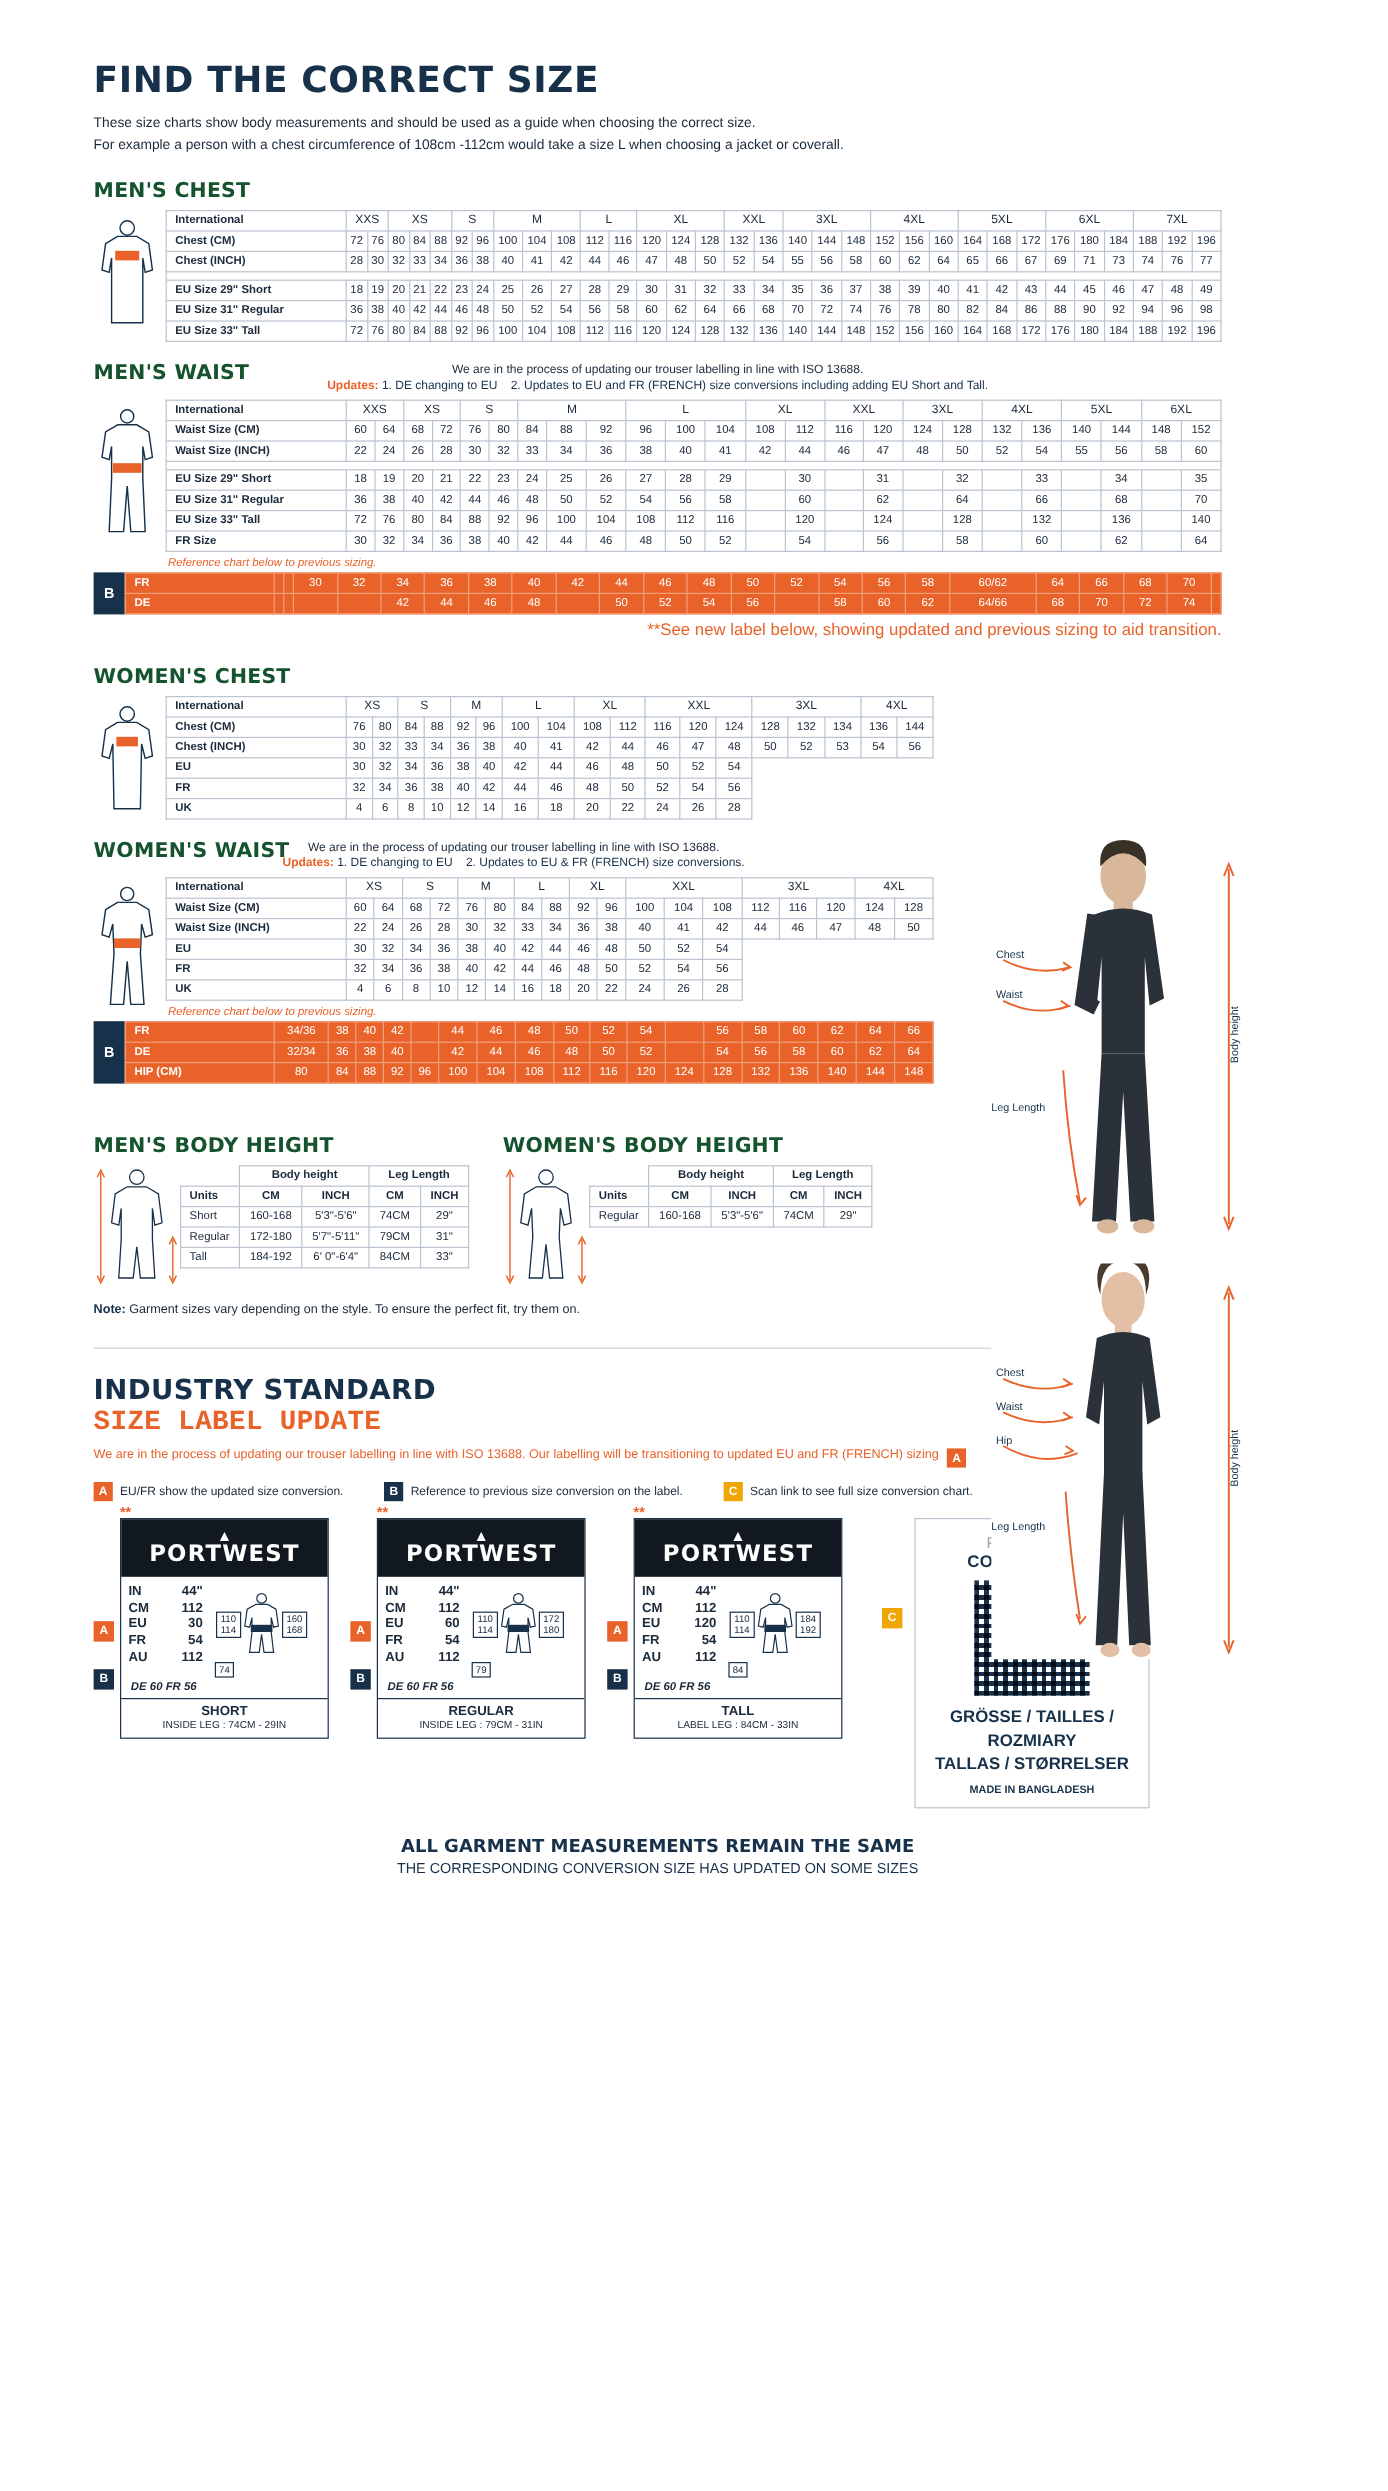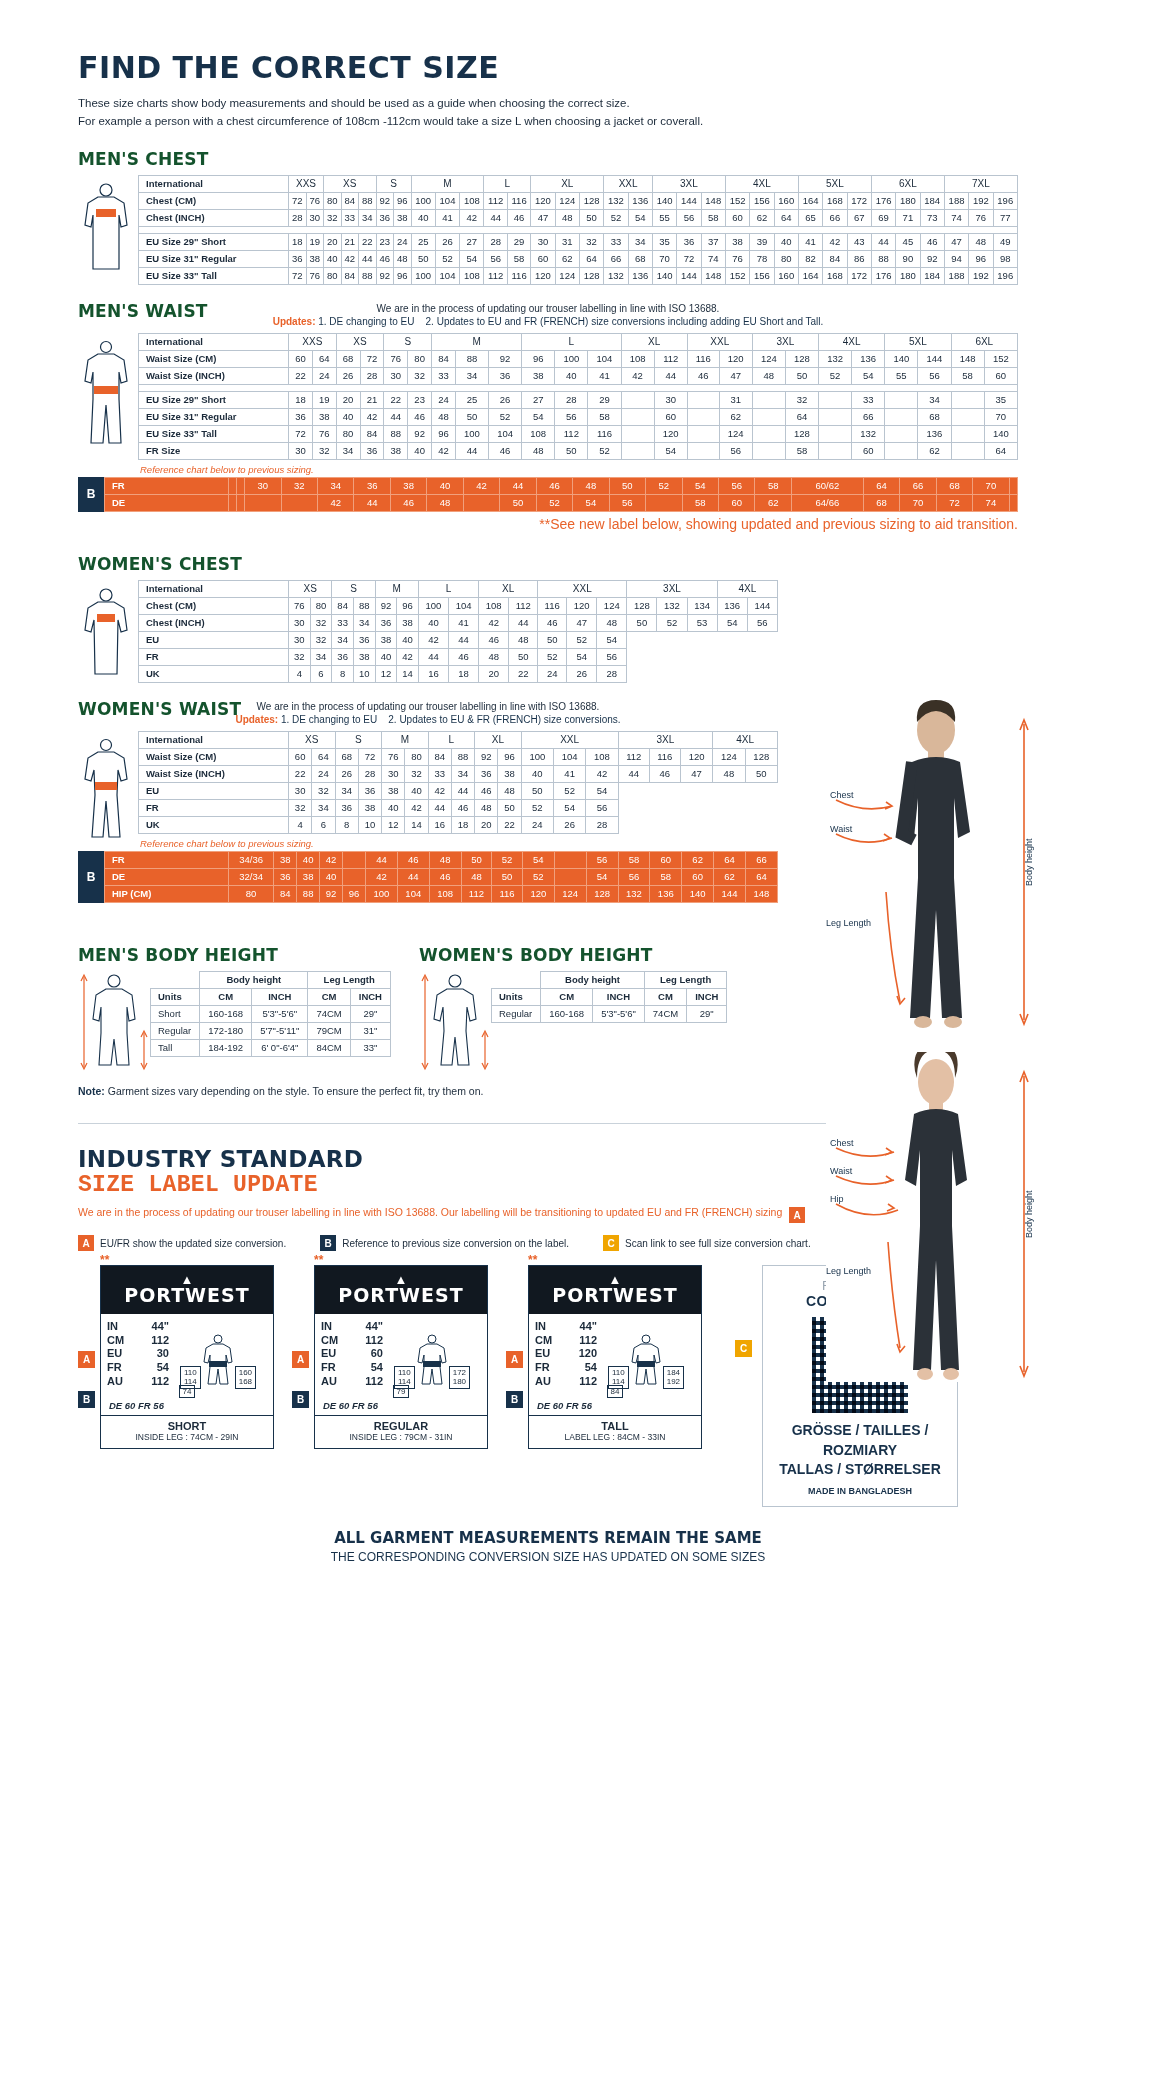--- a/index.html
+++ b/index.html
@@ -93,21 +93,21 @@
   .labels { display:flex; gap: 18px; align-items: flex-start; }
   .label-card { width: 196px; position: relative; padding-left: 22px; }
   .lab-star { color:#e8622a; font-weight:800; font-size: 12px; position:absolute; left:22px; top:-12px;}
   .label-box { border:1px solid #17314a; background:#fff; }
   .label-head { background:#111820; color:#fff; text-align:center; padding:10px 0 8px 0; }
   .brandtext { font-family:"DejaVu Sans", sans-serif; font-weight:800; font-size:19px; letter-spacing:1px; }
   .label-body { display:flex; padding:6px 6px 2px 6px; font-size:9px; }
   .lb-left { width: 62px; }
   .lb-left div { display:flex; justify-content:space-between; line-height:1.25; }
   .lb-left .big { font-weight:800; font-size:11px; }
-  .lb-mid { flex:1; display:flex; align-items:flex-end; justify-content:center; gap:0; }
+  .lb-mid { flex:1; display:flex; align-items:center; justify-content:center; gap:0; }
   .minibox { border:1px solid #17314a; font-size:8px; padding:1px 3px; line-height:1.15; text-align:center; }
   .lb-de { font-style:italic; font-weight:700; font-size:9.5px; padding: 2px 0 4px 8px; }
   .label-foot { border-top:1px solid #17314a; text-align:center; padding:4px 2px 6px 2px; }
   .label-foot .fit { font-weight:800; font-size:11px; }
   .label-foot .leg { font-size:8.5px; }
   .side-badge { position:absolute; left:0; width:17px; height:17px; background:#e8622a; color:#fff; font-weight:800; font-size:10px; display:flex; align-items:center; justify-content:center;}
   .side-badge.b { background:#17314a; }
 
   .qr-card { width: 196px; border:1px solid #b9c4cf; text-align:center; padding: 12px 8px 10px 8px; position:relative; }
   .qr-title1 { font-size:13px; color:#9aa6b2; letter-spacing:0.5px; }

